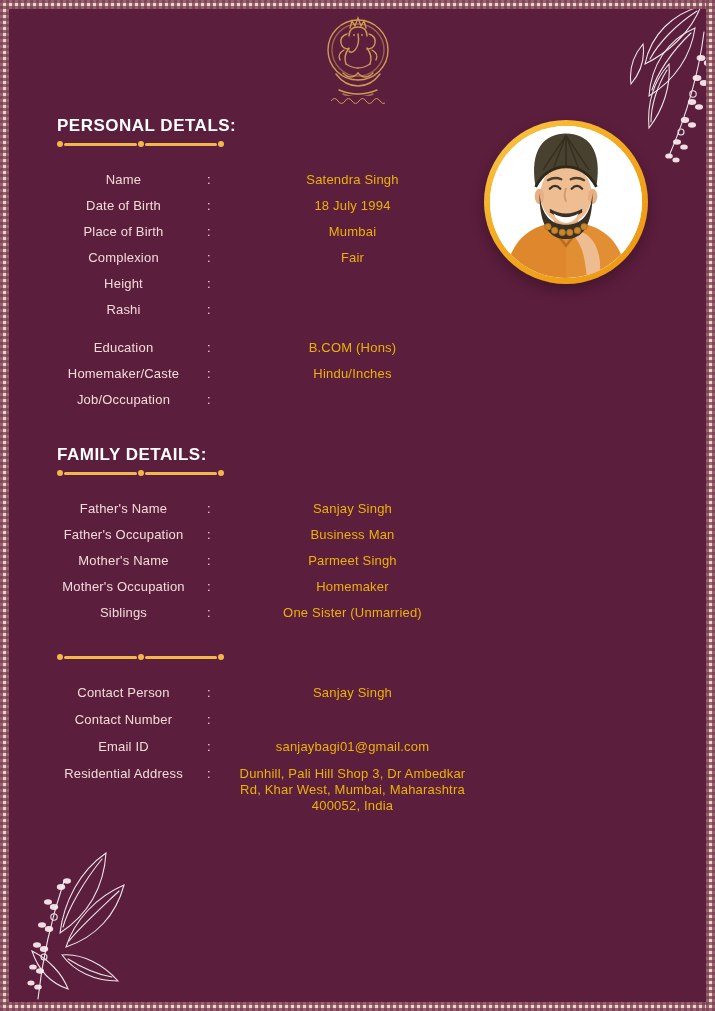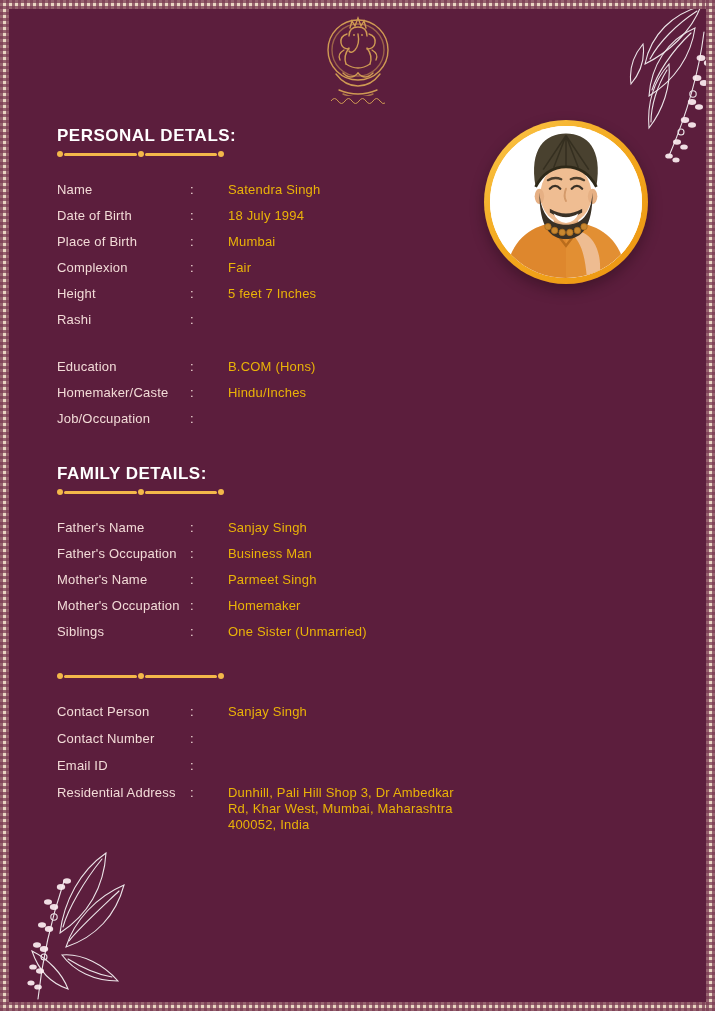--- a/index.html
+++ b/index.html
@@ -31,33 +31,33 @@
   .photo-frame{
     position:absolute;left:484px;top:120px;width:164px;height:164px;z-index:3;
     border-radius:50%;
     background:linear-gradient(140deg,#fbc74b 0%,#f3a91f 45%,#ec9410 100%);
     padding:6px;box-sizing:border-box;
     box-shadow:0 6px 14px rgba(20,5,12,.35);
   }
   .photo-clip{width:100%;height:100%;border-radius:50%;overflow:hidden;background:#fff;}
   .photo-clip svg{display:block;width:100%;height:100%}
 
-  .content{position:absolute;left:57px;top:126px;width:420px;z-index:2}
+  .content{position:absolute;left:57px;top:116px;width:420px;z-index:2}
 
   .section-title{
     margin:0;font-size:17px;font-weight:700;color:#ffffff;letter-spacing:.5px;
   }
   .rule{display:flex;align-items:center;width:167px;margin-top:5px}
   .rule .dot{width:6px;height:6px;border-radius:50%;background:#f3b84a}
   .rule .seg{flex:1;height:3px;background:#f3b84a;border-radius:2px;margin:0 1px}
 
   .rows{margin-top:25px}
   .row{
     display:grid;grid-template-columns:133px 38px auto;
-    font-size:13px;line-height:16px;margin-bottom:10px;letter-spacing:.2px;
+    font-size:13px;line-height:16px;margin-bottom:10px;letter-spacing:.2px;text-align:center;
   }
   .row .lbl{color:#f2dbd7}
   .row .sep{color:#f2dbd7}
   .row .val{color:#eab308;max-width:300px}
 
   .section-family{margin-top:37px}
   .section-contact{margin-top:33px}
   .section-contact .row{margin-bottom:11px}
 </style>
 </head>
@@ -232,27 +232,26 @@
           <span class="val">Mumbai</span>
         </div>
         <div class="row">
           <span class="lbl">Complexion</span>
           <span class="sep">:</span>
           <span class="val">Fair</span>
         </div>
         <div class="row">
           <span class="lbl">Height</span>
           <span class="sep">:</span>
-          <span class="val">5 feet 7 Inches</span>
         </div>
         <div class="row">
           <span class="lbl">Rashi</span>
           <span class="sep">:</span>
         </div>
-        <div class="row" style="margin-top:31px">
+        <div class="row" style="margin-top:22px">
           <span class="lbl">Education</span>
           <span class="sep">:</span>
           <span class="val">B.COM (Hons)</span>
         </div>
         <div class="row">
           <span class="lbl">Homemaker/Caste</span>
           <span class="sep">:</span>
           <span class="val">Hindu/Inches</span>
         </div>
         <div class="row">
@@ -314,20 +313,21 @@
           <span class="sep">:</span>
           <span class="val">Sanjay Singh</span>
         </div>
         <div class="row">
           <span class="lbl">Contact Number</span>
           <span class="sep">:</span>
         </div>
         <div class="row">
           <span class="lbl">Email ID</span>
           <span class="sep">:</span>
+          <span class="val">sanjaybagi01@gmail.com</span>
         </div>
         <div class="row">
           <span class="lbl">Residential Address</span>
           <span class="sep">:</span>
           <span class="val">Dunhill, Pali Hill Shop 3, Dr Ambedkar Rd, Khar West, Mumbai, Maharashtra 400052, India</span>
         </div>
       </div>
     </section>
 
   </div>

